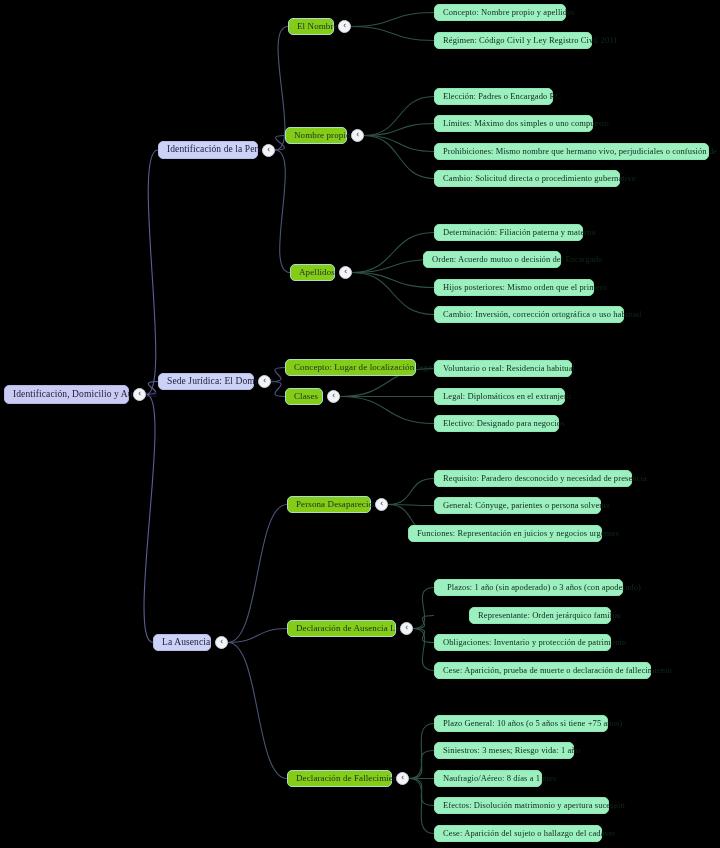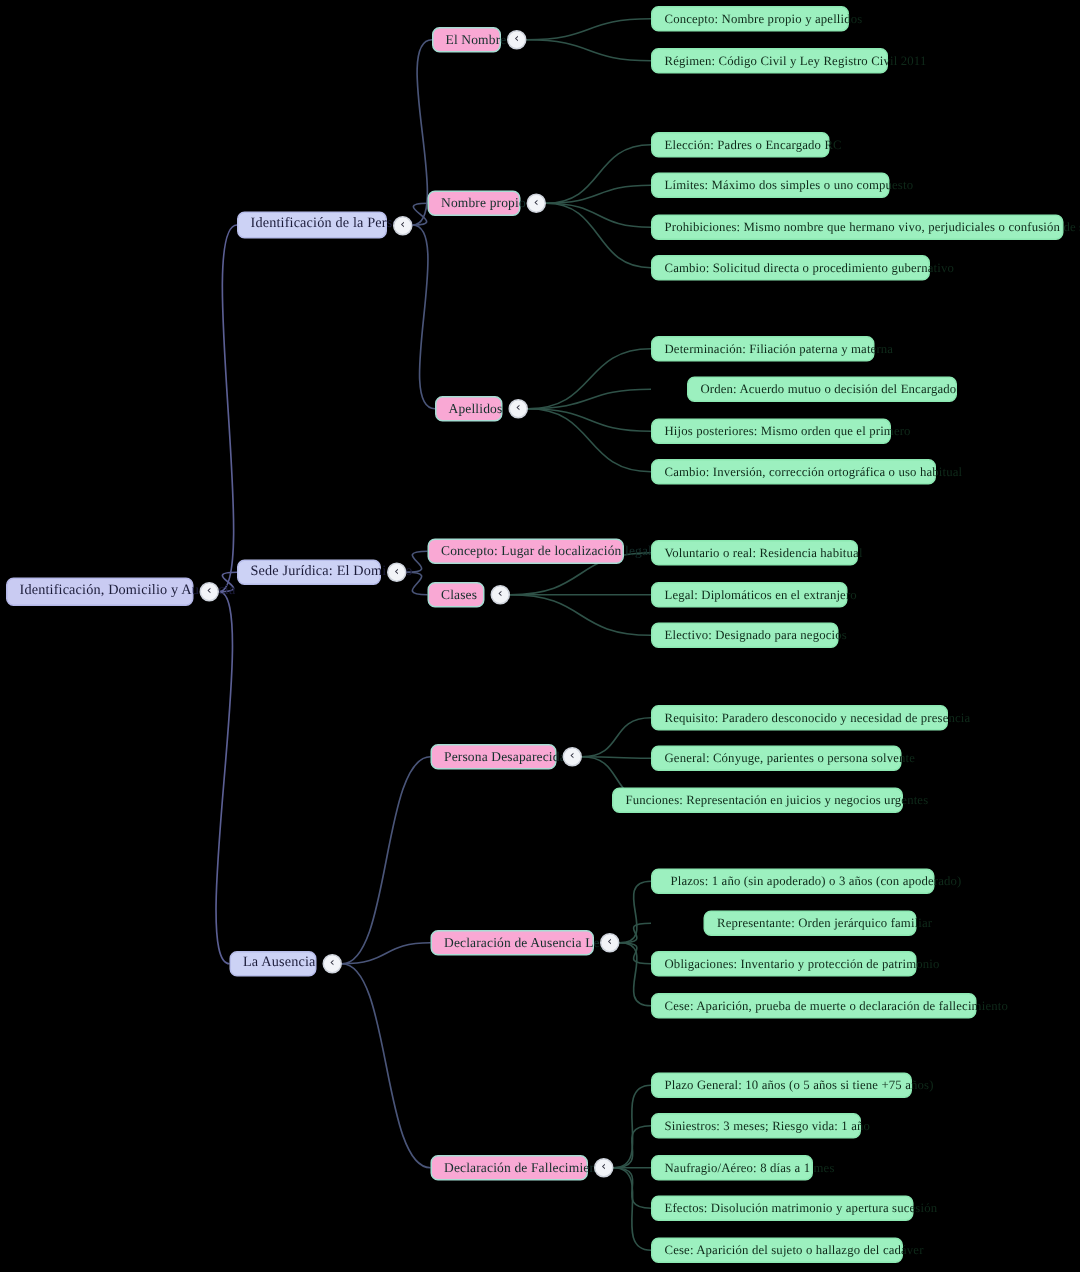--- a/index.html
+++ b/index.html
@@ -49,21 +49,21 @@
     border: 1px solid #b4b7e8;
     font-size: 9.5px;
   }
   .lvl-1 {
     background: #ccd2f5;
     color: #1c1c3a;
     border: 1px solid #b7bdea;
     font-size: 9.5px;
   }
   .lvl-2 {
-    background: #f9a8d4;
+    background: #84cc16;
     color: #15302c;
     border: 1px solid #a6ddd3;
     font-size: 9px;
   }
   .lvl-3 {
     background: #9cf0bf;
     color: #0f2a1a;
     border: 1px solid #8ce8b2;
     font-size: 8.5px;
   }
@@ -176,21 +176,21 @@
       </div>
       <div class="node lvl-2" style="left: 290px; top: 264px; width: 45px; height: 17px;">
         <span class="node-label">Apellidos</span>
       </div>
       <div class="toggle" style="left: 339px; top: 266px;">
         <span>‹</span>
       </div>
       <div class="node lvl-3" style="left: 434px; top: 224px; width: 149px; height: 17px;">
         <span class="node-label">Determinación: Filiación paterna y materna</span>
       </div>
-      <div class="node lvl-3" style="left: 458px; top: 251px; width: 180px; height: 17px;">
+      <div class="node lvl-3" style="left: 423px; top: 251px; width: 138px; height: 17px;">
         <span class="node-label">Orden: Acuerdo mutuo o decisión del Encargado</span>
       </div>
       <div class="node lvl-3" style="left: 434px; top: 279px; width: 160px; height: 17px;">
         <span class="node-label">Hijos posteriores: Mismo orden que el primero</span>
       </div>
       <div class="node lvl-3" style="left: 434px; top: 306px; width: 190px; height: 17px;">
         <span class="node-label">Cambio: Inversión, corrección ortográfica o uso habitual</span>
       </div>
       <div class="node lvl-1" style="left: 158px; top: 373px; width: 96px; height: 17px;">
         <span class="node-label">Sede Jurídica: El Domicilio</span>

